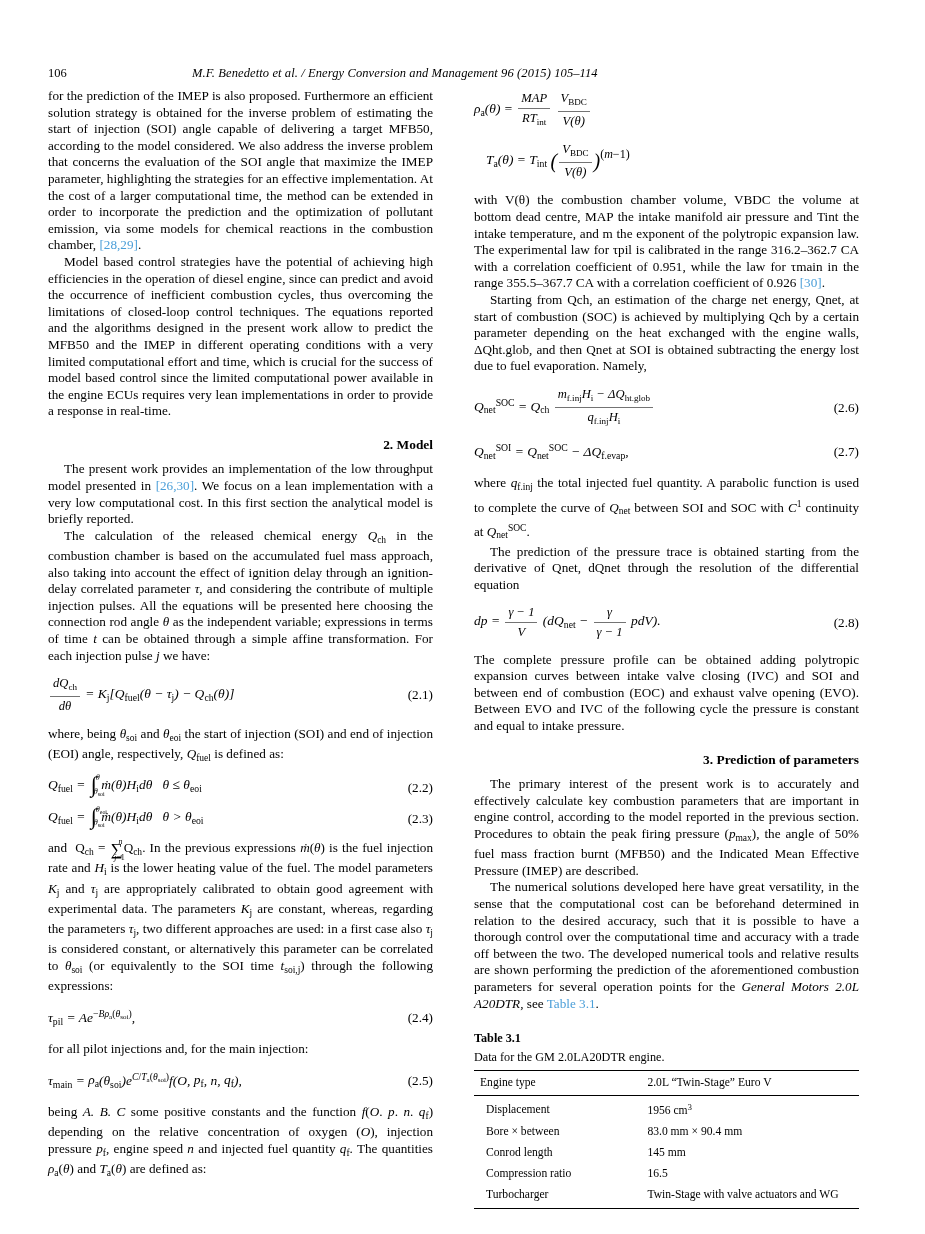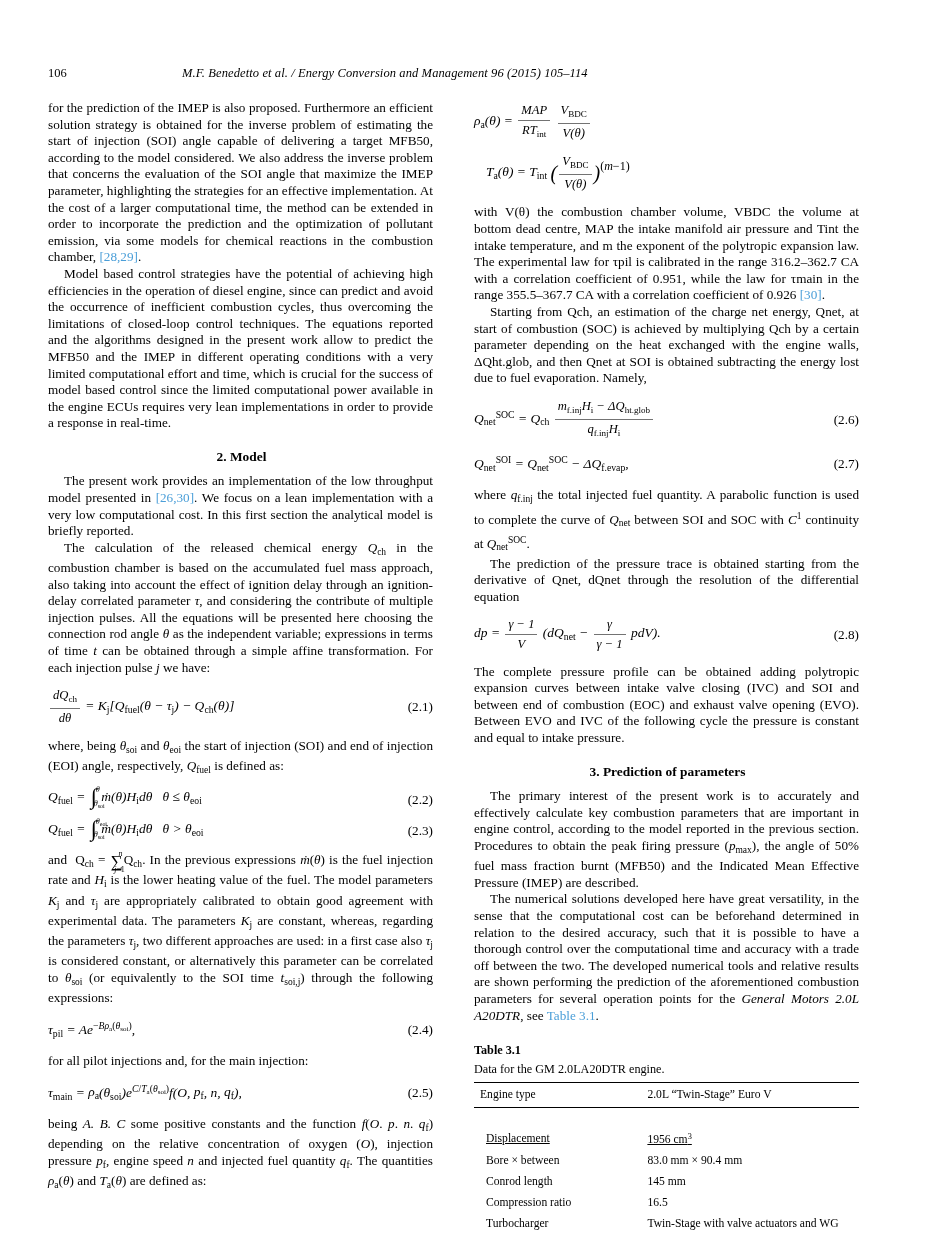--- a/index.html
+++ b/index.html
@@ -31,50 +31,50 @@
   }
   .header .pageno {
     position: absolute;
     left: 0;
     top: 0;
     font-family: "Liberation Serif", serif;
     font-size: 12.5px;
   }
   .header .running {
     position: absolute;
-    left: 134px;
+    left: 144px;
     top: 0;
     font-style: italic;
     font-size: 12.5px;
     letter-spacing: 0.1px;
   }
   .col {
     position: absolute;
-    top: 100px;
+    top: 88px;
     width: 385px;
     font-size: 13.2px;
     line-height: 16.6px;
     text-align: justify;
     hyphens: auto;
   }
   .col-left { left: 48px; }
   .col-right { left: 474px; }
 
   p {
     margin: 0 0 0 0;
     text-indent: 16px;
   }
   p.noindent { text-indent: 0; }
 
   h2.section {
     font-size: 13.4px;
     font-weight: bold;
     margin: 17px 0 8px 2px;
     text-indent: 0;
-    text-align: center;
+    text-align: right;
   }
   .link { color: #4a9ed8; }
 
   
   .eq {
     position: relative;
     margin: 11px 0 11px 0;
     min-height: 20px;
     text-indent: 0;
     font-family: "Liberation Serif", serif;
@@ -187,21 +187,21 @@
     text-align: left;
     padding: 2.2px 4px;
     font-weight: normal;
   }
   table.data thead th {
     border-top: 1.1px solid #000;
     border-bottom: 0.8px solid #000;
     padding-top: 3.5px;
     padding-bottom: 3.5px;
   }
-  table.data tbody tr:first-child td { padding-top: 21px; text-decoration: underline; }
+  table.data tbody tr:first-child td { padding-top: 4px; }
   table.data tbody tr:last-child td { padding-bottom: 4px; }
   table.data tbody { border-bottom: 1.1px solid #000; }
   table.data td.col1 { width: 44%; padding-left: 12px;}
   table.data th.col1 { width: 44%; padding-left: 6px; margin-left: 16px;}
 </style>
 </head>
 <body>
 
 <div class="page">
 

